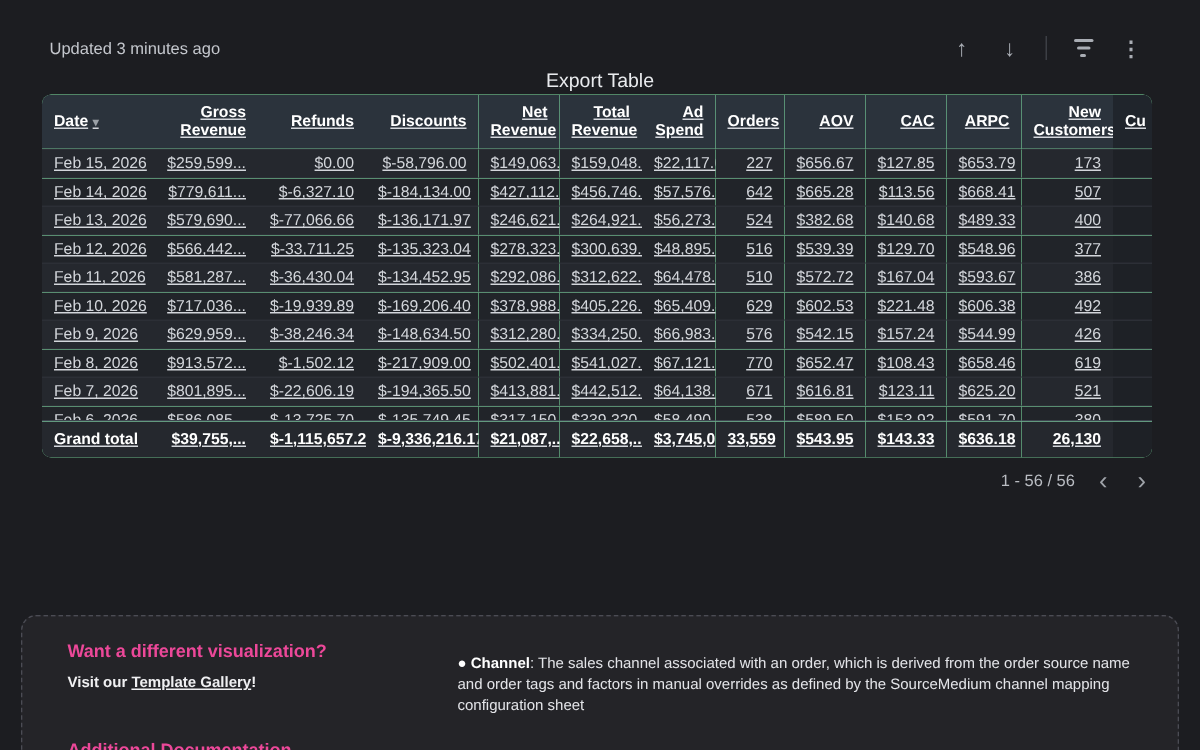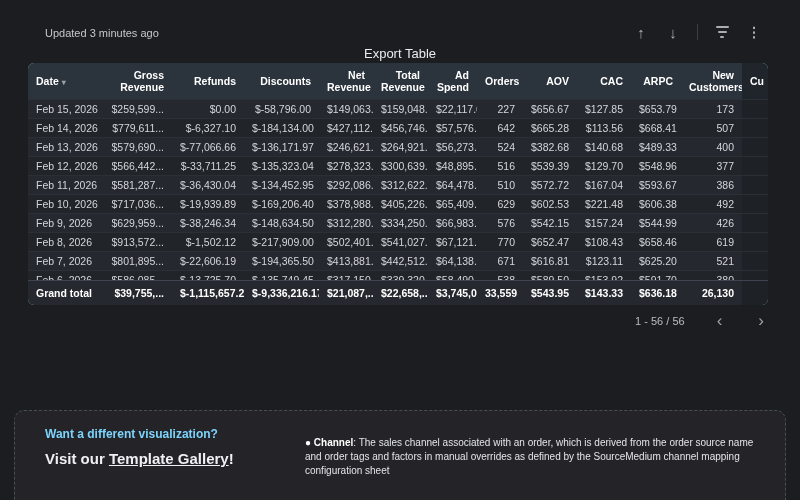--- a/index.html
+++ b/index.html
@@ -5,21 +5,21 @@
   * { margin:0; padding:0; box-sizing:border-box; }
   html,body { width:800px; height:500px; overflow:hidden; }
   body {
     background:#1c1d21;
     font-family:"Liberation Sans", sans-serif;
     color:#d3d6db;
     position:relative;
   }
   
   .updated {
-    position:absolute; left:45px; top:27px;
+    position:absolute; left:33px; top:27px;
     font-size:11px; color:#c4c7cd;text-align:center;
   }
   .toolbar {
     position:absolute; right:34px; top:20px;
     display:flex; align-items:center; gap:8px;
     color:#a9adb4;
   }
   .tb-btn {
     width:24px; height:24px; display:flex; align-items:center; justify-content:center;
     font-size:15px; cursor:pointer; border-radius:4px;
@@ -32,21 +32,21 @@
   .filter-icon span:nth-child(3){ width:4px; }
   .kebab { font-size:14px; letter-spacing:0; font-weight:700; }
   
   .page-title {
     position:absolute; top:46px; left:0; right:0;
     text-align:center; font-size:13px; color:#e9ebee;
   }
   
   .table-card {
     position:absolute; left:28px; top:63px; width:740px;
-    border-radius:6px; overflow:hidden; background:#86efac;
+    border-radius:6px; overflow:hidden; background:#86efac;text-decoration:underline;
   }
   table { border-collapse:collapse; table-layout:fixed; width:740px; }
   th, td {
     padding:0 8px; font-size:10.5px; white-space:nowrap; overflow:hidden;
     text-align:right; vertical-align:middle;
   }
   th:first-child, td:first-child { text-align:left; }
   thead th {
     background:#2b333c; color:#ffffff; font-weight:700;
     height:36px; line-height:1.15; white-space:normal; padding-top:2px; padding-bottom:2px;
@@ -60,34 +60,34 @@
   tbody td:last-child { background:#1e2126 !important; }
   .total-row td {
     background:#272c33; color:#ffffff; font-weight:700;
     height:24px; border-top:1px solid #3e4550;
   }
   .total-row td:last-child { background:#20252c; }
   .sort-caret { font-size:8px; color:#9aa0a6; margin-left:3px; }
   
   .pagination {
     position:absolute; top:312px; right:32px;
-    display:flex; align-items:center; gap:28px;
+    display:flex; align-items:center; gap:12px;
     font-size:11px; color:#b9bcc2;
   }
   .page-chevron { font-size:17px; color:#9fa3a9; cursor:pointer; line-height:1; padding:0 4px; }
   
   .footer-card {
     position:absolute; left:14px; top:410px; width:772px; height:140px;
     background:#242428; border:1px dashed #4b4c54; border-radius:10px;
     padding:16px 30px; display:flex; gap:22px;
   }
   .footer-left { width:238px; flex:none; }
   .footer-right { flex:1; }
-  .purple-heading { color:#7dd3fc; font-weight:700; font-size:12px; }
-  .visit-line { margin-top:9px; font-size:15px; font-weight:700; color:#f0f0f2; }
+  .purple-heading { color:#ec4899; font-weight:700; font-size:12px; }
+  .visit-line { margin-top:9px; font-size:10px; font-weight:700; color:#f0f0f2; }
   .visit-line a { color:#f0f0f2; text-decoration:underline; cursor:pointer; }
   .footer-left .second-heading { margin-top:32px; }
   .def-para {
     margin-top:9px; font-size:10px; color:#e3e4e8; line-height:1.38; max-width:452px;
   }
   .def-para b { color:#ffffff; }
 </style>
 </head>
 <body>
 

